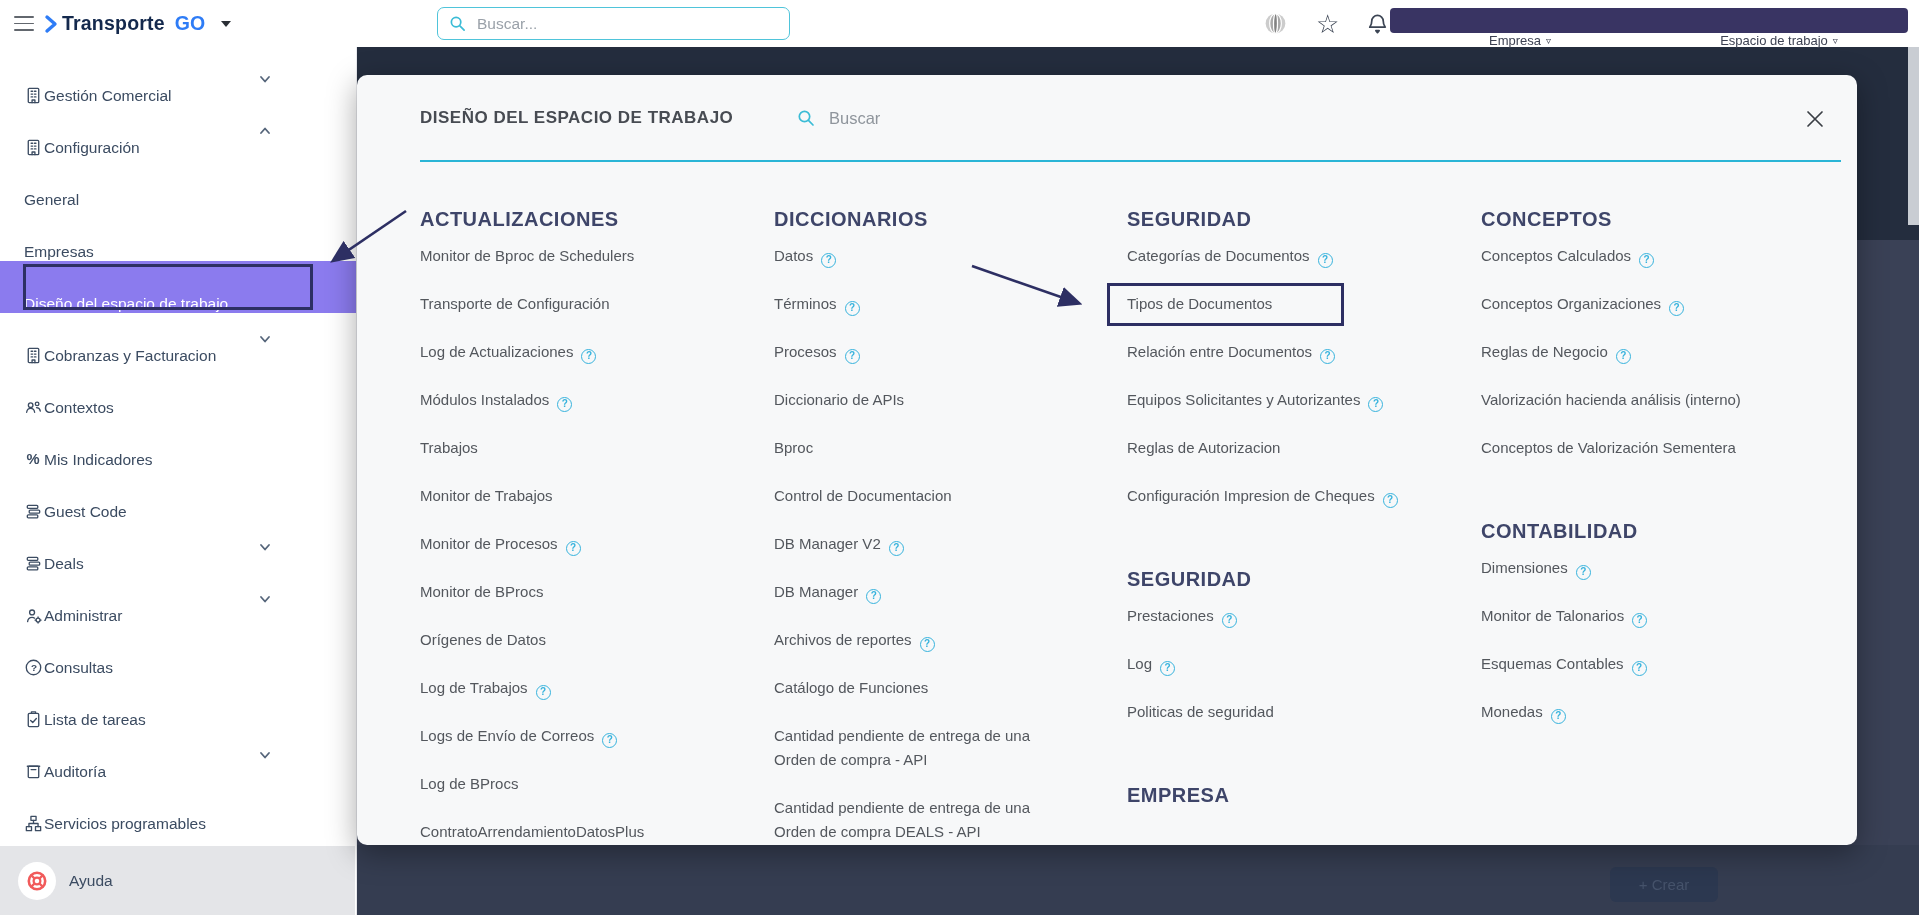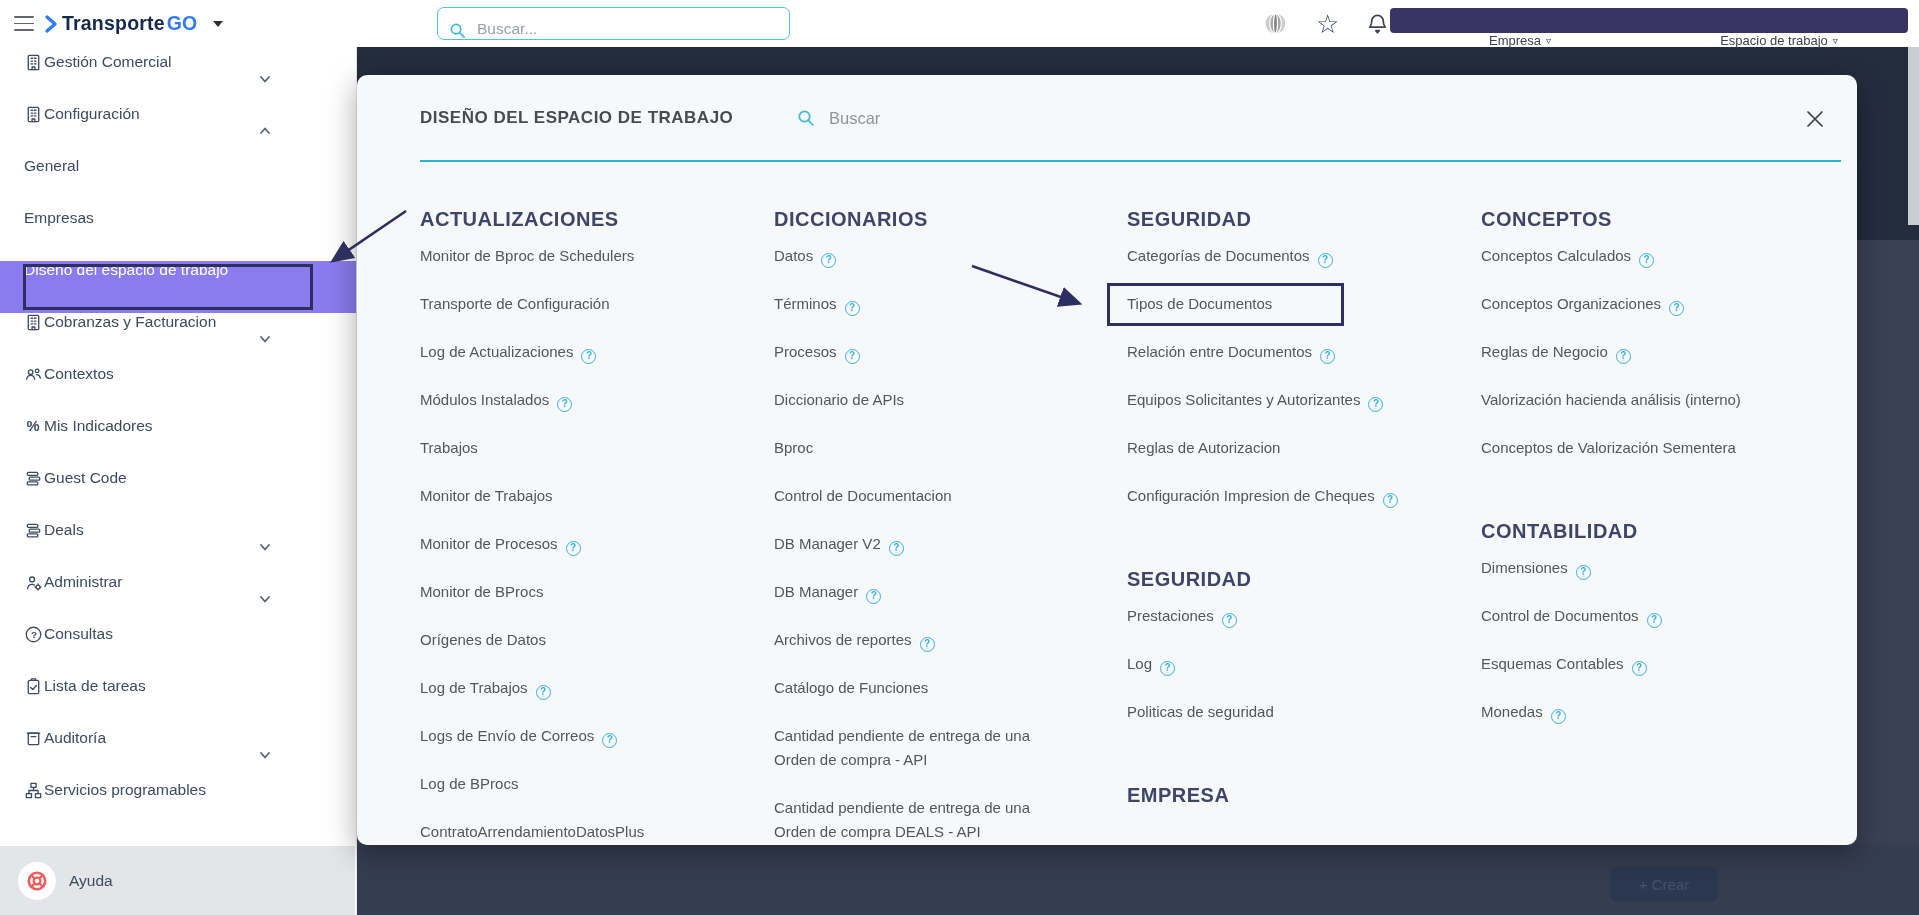--- a/index.html
+++ b/index.html
@@ -13,42 +13,42 @@
   .scroll-strip{position:absolute;right:0;top:0;width:11px;height:178px;background:#c9cdd3}
   .crear-btn{position:absolute;left:1610px;top:867px;width:108px;height:35px;background:#2c3850;
     color:#46536b;border:none;border-radius:6px;font-size:15px;z-index:2;font-family:inherit}
 
   
   .topbar{position:absolute;left:0;top:0;width:1919px;height:47px;background:#fff;z-index:5}
   .hamburger{position:absolute;left:14px;top:16px;width:20px;height:15px;display:flex;flex-direction:column;justify-content:space-between;cursor:pointer}
   .hamburger i{display:block;height:1.8px;background:#62676e;border-radius:1px}
   .logo{position:absolute;left:44px;top:0;height:47px;display:flex;align-items:center;cursor:pointer}
   .logo .brand{font-size:19.5px;font-weight:700;color:#14294d;letter-spacing:.2px;margin-left:3px}
-  .logo .go{font-size:19.5px;font-weight:800;color:#2e7cf6;margin-left:2px}
+  .logo .go{font-size:19.5px;font-weight:800;color:#2e7cf6;margin-left:10px}
   .logo .caret{width:0;height:0;border-left:5.5px solid transparent;border-right:5.5px solid transparent;
     border-top:6px solid #2b2f36;margin-left:16px}
   .search-box{position:absolute;left:437px;top:7px;width:353px;height:33px;border:1.6px solid #4fc4da;
-    border-radius:7px;display:flex;align-items:flex-end;padding-left:11px;background:#fff}
+    border-radius:7px;display:flex;align-items:center;padding-left:11px;background:#fff}
   .search-box input{border:none;outline:none;font-size:15.5px;color:#4a4f57;margin-left:9px;width:280px;
     font-family:inherit;background:transparent}
   .search-box input::placeholder{color:#9aa1a9}
   .top-icons{position:absolute;left:1262px;top:0;height:47px;display:flex;align-items:center;gap:27px}
   .star-glyph{font-size:26px;color:#3c4554;line-height:1;cursor:pointer}
   .selectors{position:absolute;left:1390px;top:0;width:518px;height:47px}
   .sel-overlay{position:absolute;left:0;top:8px;width:518px;height:25px;background:#393463;border-radius:4px}
   .sel-cells{position:absolute;left:0;top:33px;width:100%;display:flex}
   .sel-cell{height:14px;display:flex;align-items:center;justify-content:center;font-size:13px;color:#3c4152;cursor:pointer}
   .sel-cell .tri{margin-left:5px;font-size:10px;color:#3c4152}
   .sel-cell.c1{width:260px}.sel-cell.c2{flex:1}
 
   
   .sidebar{position:absolute;left:0;top:47px;width:357px;height:868px;background:#fff;z-index:3;
     border-right:1px solid #e9eaee;overflow:hidden}
   .s-list{padding-top:6px}
-  .s-item{position:relative;height:52px;display:flex;align-items:flex-start;padding-left:24px;
+  .s-item{position:relative;height:52px;display:flex;align-items:flex-end;padding-left:24px;
     font-size:15.5px;color:#3b4b61;cursor:pointer}
   .s-item .s-icon{width:20px;display:inline-flex;align-items:center;justify-content:flex-start;margin-right:0;flex:0 0 20px}
   .s-item .s-label{margin-left:0}
   .s-item.sub{}
   .s-item.active{background:#8b7bee;color:#fff}
   .s-chev{position:absolute;right:84px;top:50%;transform:translateY(-50%);display:inline-flex}
   .s-outline{position:absolute;left:23px;top:3px;bottom:3px;width:290px;border:3px solid #2d2f63;pointer-events:none}
   .s-help{position:absolute;left:0;right:1px;bottom:0;height:69px;background:#e4e5e8;display:flex;
     align-items:center;padding-left:18px;gap:13px;font-size:15.5px;color:#3b4b61;cursor:pointer}
   .help-badge{width:38px;height:38px;border-radius:50%;background:#fff;display:flex;align-items:center;justify-content:center}
@@ -384,21 +384,21 @@
       </div>
       <div class="col">
         <div class="m-header">CONCEPTOS</div>
         <div class="m-item"><span class="lbl">Conceptos Calculados</span><span class="help-icon">?</span></div>
         <div class="m-item"><span class="lbl">Conceptos Organizaciones</span><span class="help-icon">?</span></div>
         <div class="m-item"><span class="lbl">Reglas de Negocio</span><span class="help-icon">?</span></div>
         <div class="m-item"><span class="lbl">Valorización hacienda análisis (interno)</span></div>
         <div class="m-item"><span class="lbl">Conceptos de Valorización Sementera</span></div>
         <div class="m-header gap">CONTABILIDAD</div>
         <div class="m-item"><span class="lbl">Dimensiones</span><span class="help-icon">?</span></div>
-        <div class="m-item"><span class="lbl">Control de Documentos</span><span class="help-icon">?</span></div>
+        <div class="m-item"><span class="lbl">Monitor de Talonarios</span><span class="help-icon">?</span></div>
         <div class="m-item"><span class="lbl">Esquemas Contables</span><span class="help-icon">?</span></div>
         <div class="m-item"><span class="lbl">Monedas</span><span class="help-icon">?</span></div>
       </div>
     </div>
 </div>
 
 <svg class="annotations" width="1919" height="915">
   <defs>
     <marker id="ah" markerWidth="9" markerHeight="8" refX="7.2" refY="4" orient="auto">
       <path d="M0 0L9 4L0 8z" fill="#2d2f63"></path>

